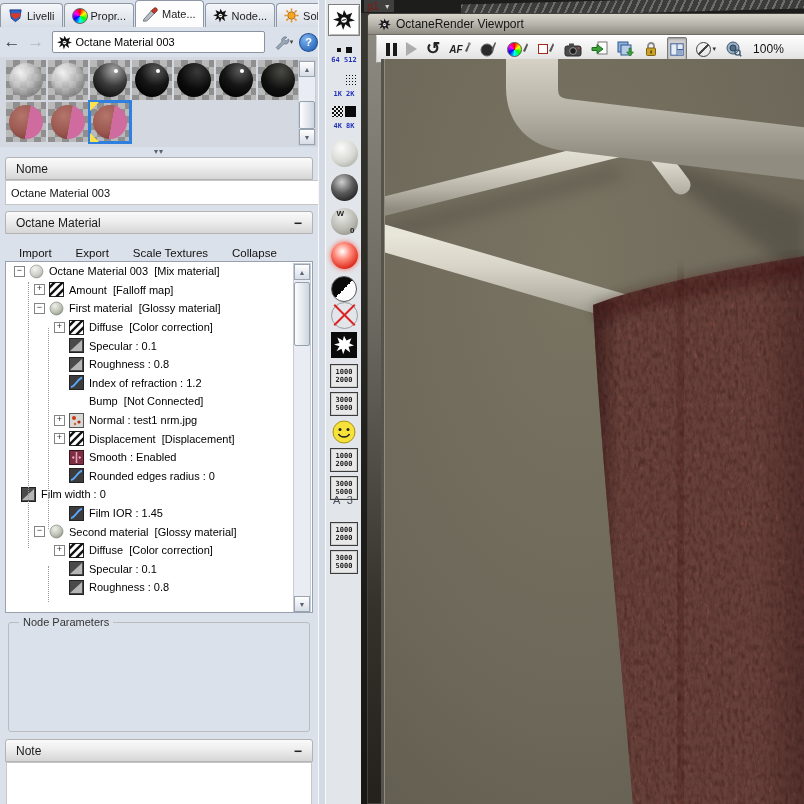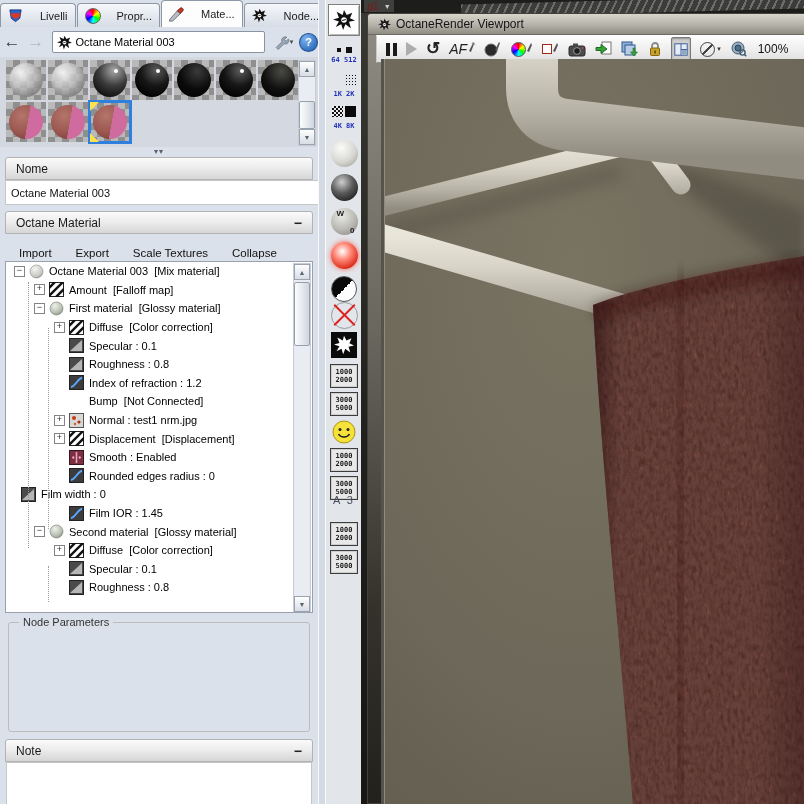--- a/index.html
+++ b/index.html
@@ -7,21 +7,21 @@
        font-family:"Liberation Sans",sans-serif;background:#dce2ea;font-size:11px;}
   .abs{position:absolute;}
 
   
   #left-panel{left:0;top:0;width:318px;height:804px;background:#dbe1ea;}
   #vdivider{left:318px;top:0;width:7px;height:804px;background:#d4dae4;
             border-left:1px solid #f6f8fb;border-right:1px solid #aeb6c2;}
 
   
   #tabs{left:0;top:1px;width:318px;height:26px;display:flex;align-items:flex-end;}
-  .tab{height:23px;display:flex;align-items:center;gap:17px;padding:0 7px;
+  .tab{height:23px;display:flex;align-items:center;gap:4px;padding:0 7px;
        border:1px solid #8d97a6;border-bottom:none;border-radius:4px 4px 0 0;
        background:linear-gradient(#f5f7fa,#d7dde6);margin-right:1px;color:#1c1c1c;cursor:default;}
   .tab.active{background:#fdfdfe;height:26px;position:relative;z-index:2;}
   .tab .ticon{width:15px;height:15px;display:inline-block;flex:0 0 auto;}
   #tabs-gear{margin-left:8px;color:#b9bfc9;font-size:15px;line-height:15px;padding-bottom:4px;}
 
   
   #nav-row{left:0;top:27px;width:318px;height:30px;display:flex;align-items:center;
            background:#dbe1ea;border-bottom:1px solid #c2c9d4;}
   .nav-arrow{font-size:17px;font-weight:bold;width:24px;text-align:center;}
@@ -626,21 +626,21 @@
           <span style="width:4px;height:13px;background:#1a1a1a"></span>
         </span>
       </span>
       <span class="vpi">
         <span style="width:0;height:0;border-left:11px solid #adadad;border-top:7px solid transparent;border-bottom:7px solid transparent"></span>
       </span>
       <span class="vpi">
         <span style="font-size:17px;font-weight:bold;color:#222;line-height:16px">↺</span>
       </span>
       <span class="vpi">
-        <span style="font-size:14px;font-weight:normal;color:#222;font-style:italic">AF</span>
+        <span style="font-size:10px;font-weight:bold;color:#222;font-style:italic">AF</span>
         <svg width="8" height="14" viewBox="0 0 8 14">
           <path d="M6,1 L2,9 l2,1 3-8 Z" fill="#555"></path>
           <circle cx="6.3" cy="1.8" r="1.5" fill="#888"></circle>
         </svg>
       </span>
       <span class="vpi">
         <svg width="18" height="16" viewBox="0 0 18 16">
           <circle cx="7" cy="9" r="6" fill="#2a2a2a" stroke="#666"></circle>
           <path d="M15,1 L11,9 l2,1 3-8 Z" fill="#555"></path>
         </svg>

